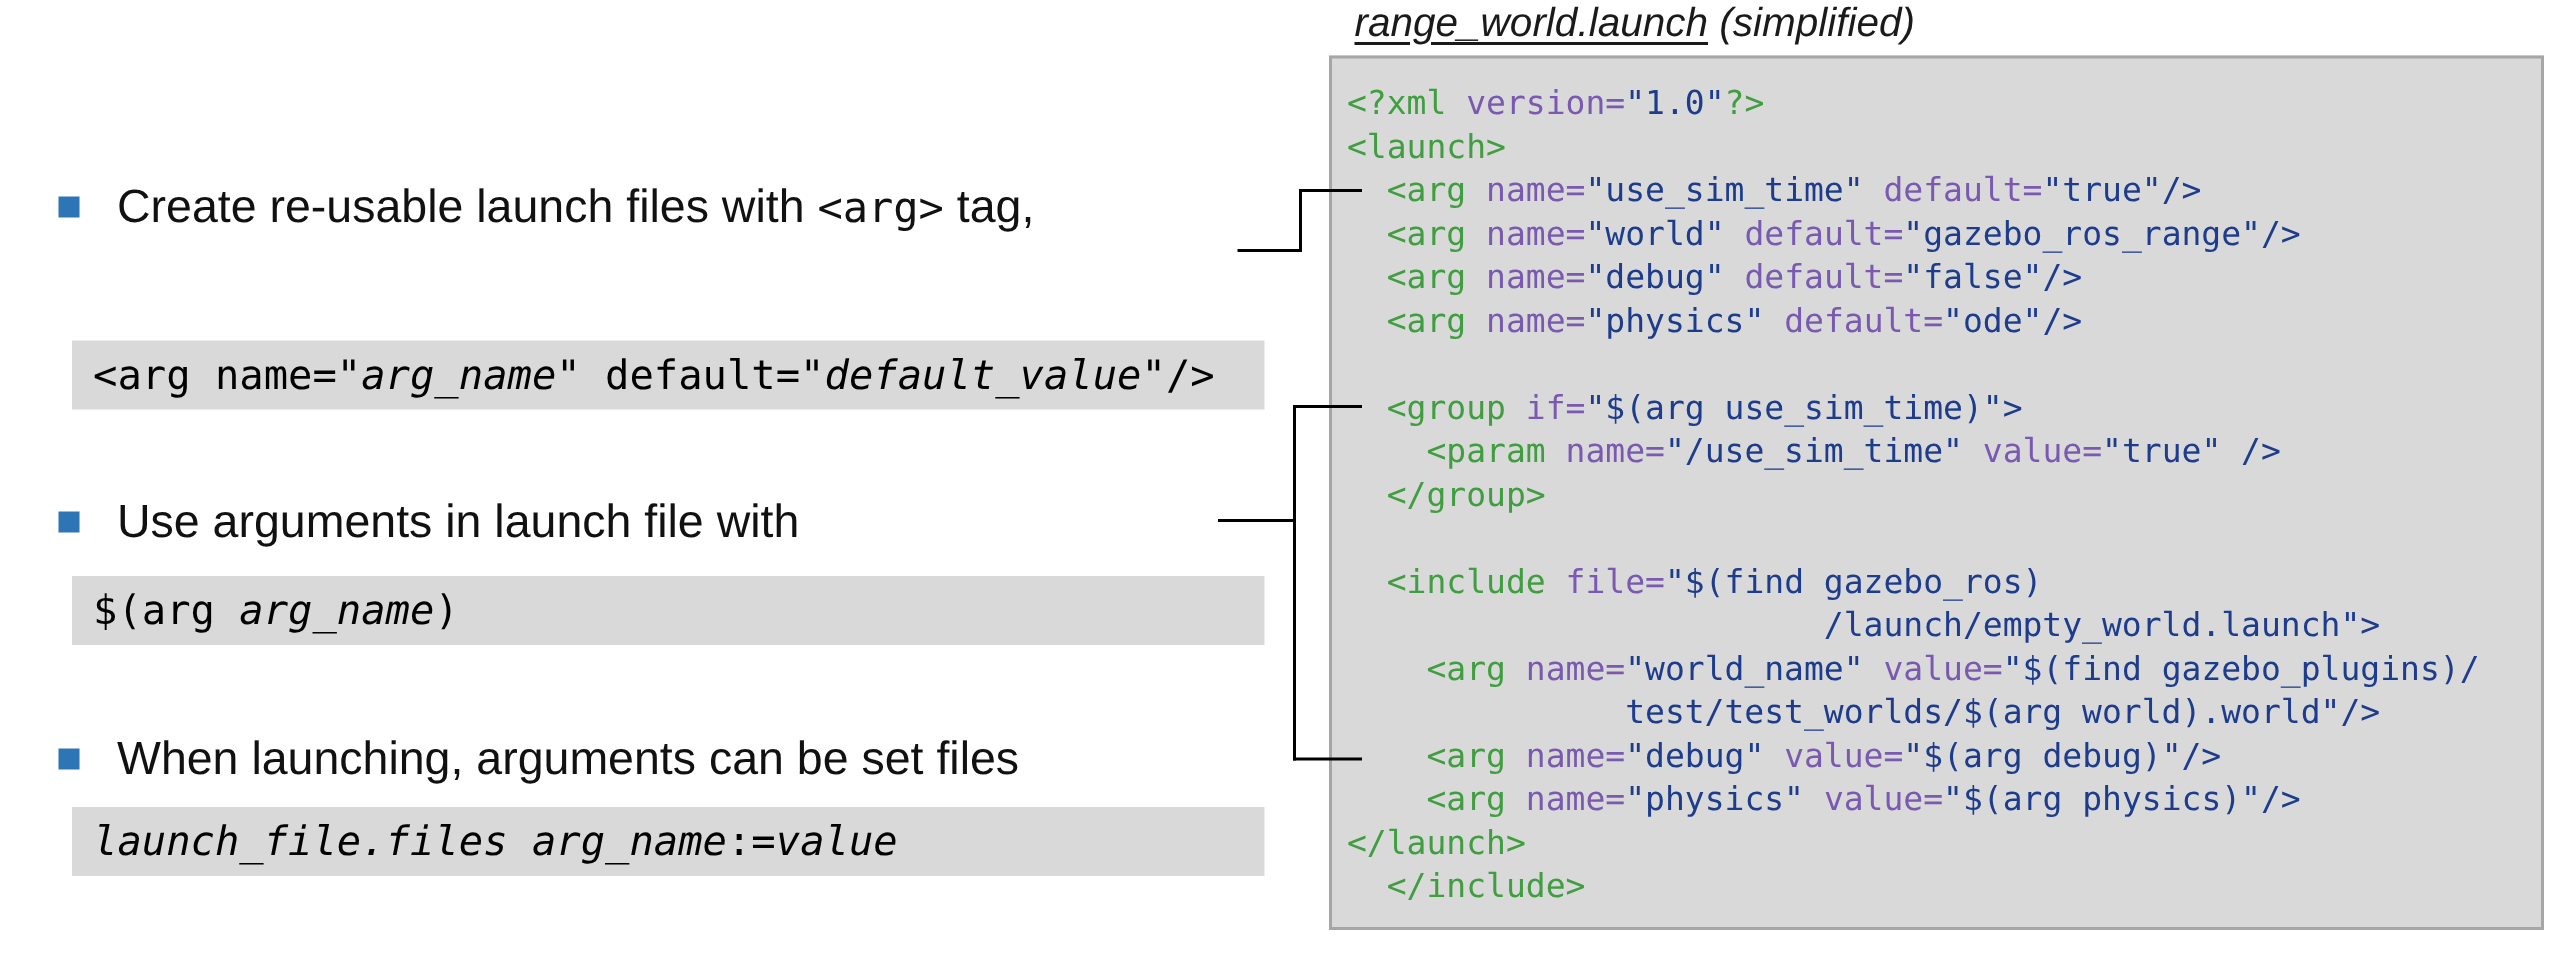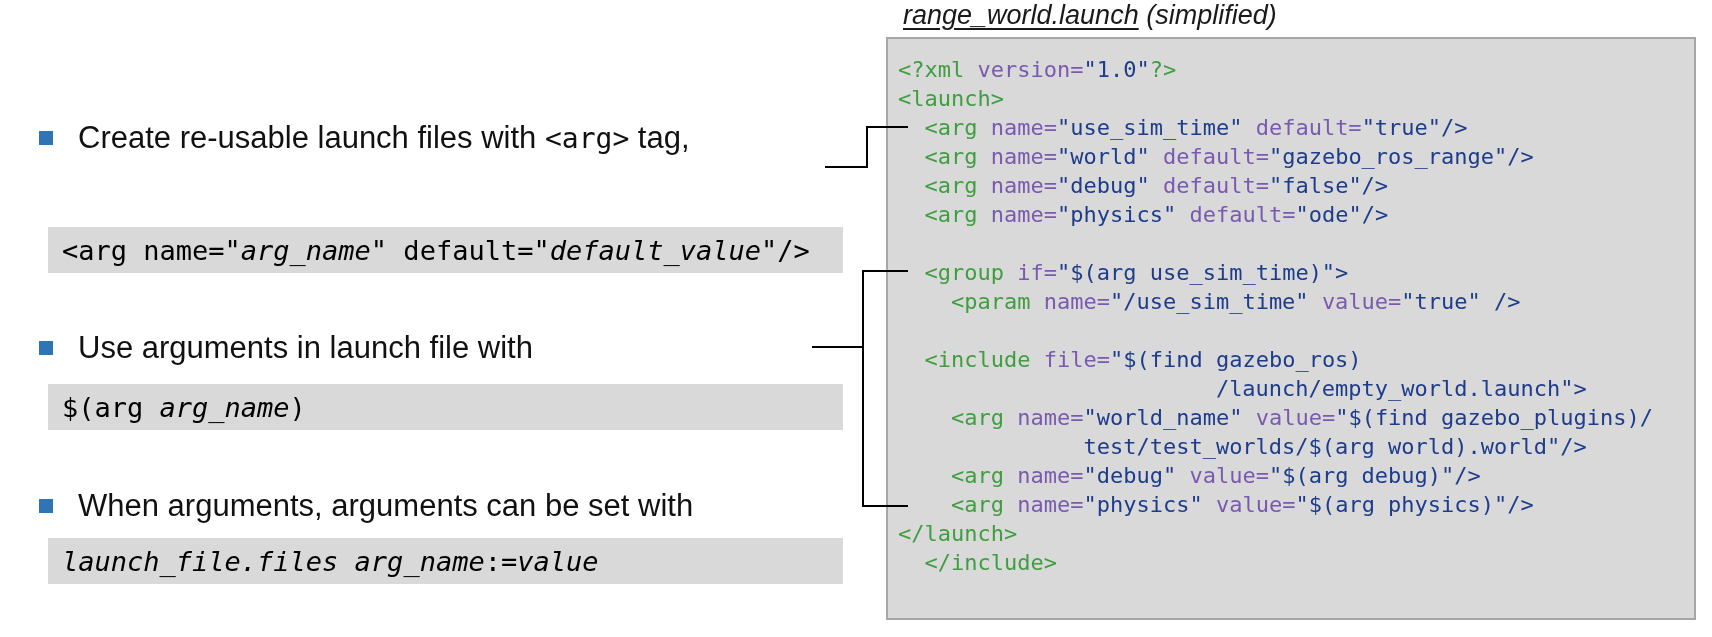--- a/index.html
+++ b/index.html
@@ -92,36 +92,37 @@
     <div class="bullet-lines">
         <div class="text-line"><span class="seg-s">Use arguments in launch file with</span></div>
       </div>
   </div>
 
   <div class="graybar g2"><span class="seg-r">$(arg </span><span class="seg-i">arg_name</span><span class="seg-r">)</span></div>
 
   <div class="bullet-row b3">
     <span class="bullet-sq"></span>
     <div class="bullet-lines">
-        <div class="text-line"><span class="seg-s">When arguments, arguments can be set with</span></div>
+        <div class="text-line"><span class="seg-s">When launching, arguments can be set files</span></div>
       </div>
   </div>
 
   <div class="graybar g3"><span class="seg-i">launch_file.files</span><span class="seg-r"> </span><span class="seg-i">arg_name</span><span class="seg-r">:=</span><span class="seg-i">value</span></div>
 
   <div class="code-panel">
       <div class="code-line"><span class="tok-t">&lt;?xml </span><span class="tok-a">version=</span><span class="tok-v">"1.0"</span><span class="tok-t">?&gt;</span></div>
       <div class="code-line"><span class="tok-t">&lt;launch&gt;</span></div>
       <div class="code-line"><span class="tok-p">  </span><span class="tok-t">&lt;arg </span><span class="tok-a">name=</span><span class="tok-v">"use_sim_time"</span><span class="tok-p"> </span><span class="tok-a">default=</span><span class="tok-v">"true"/&gt;</span></div>
       <div class="code-line"><span class="tok-p">  </span><span class="tok-t">&lt;arg </span><span class="tok-a">name=</span><span class="tok-v">"world"</span><span class="tok-p"> </span><span class="tok-a">default=</span><span class="tok-v">"gazebo_ros_range"/&gt;</span></div>
       <div class="code-line"><span class="tok-p">  </span><span class="tok-t">&lt;arg </span><span class="tok-a">name=</span><span class="tok-v">"debug"</span><span class="tok-p"> </span><span class="tok-a">default=</span><span class="tok-v">"false"/&gt;</span></div>
       <div class="code-line"><span class="tok-p">  </span><span class="tok-t">&lt;arg </span><span class="tok-a">name=</span><span class="tok-v">"physics"</span><span class="tok-p"> </span><span class="tok-a">default=</span><span class="tok-v">"ode"/&gt;</span></div>
       <div class="code-line">&nbsp;</div>
       <div class="code-line"><span class="tok-p">  </span><span class="tok-t">&lt;group </span><span class="tok-a">if=</span><span class="tok-v">"$(arg use_sim_time)"&gt;</span></div>
       <div class="code-line"><span class="tok-p">    </span><span class="tok-t">&lt;param </span><span class="tok-a">name=</span><span class="tok-v">"/use_sim_time"</span><span class="tok-p"> </span><span class="tok-a">value=</span><span class="tok-v">"true" /&gt;</span></div>
+      <div class="code-line"><span class="tok-p">  </span><span class="tok-t">&lt;/group&gt;</span></div>
       <div class="code-line">&nbsp;</div>
       <div class="code-line"><span class="tok-p">  </span><span class="tok-t">&lt;include </span><span class="tok-a">file=</span><span class="tok-v">"$(find gazebo_ros)</span></div>
       <div class="code-line"><span class="tok-v">                        /launch/empty_world.launch"&gt;</span></div>
       <div class="code-line"><span class="tok-p">    </span><span class="tok-t">&lt;arg </span><span class="tok-a">name=</span><span class="tok-v">"world_name"</span><span class="tok-p"> </span><span class="tok-a">value=</span><span class="tok-v">"$(find gazebo_plugins)/</span></div>
       <div class="code-line"><span class="tok-v">              test/test_worlds/$(arg world).world"/&gt;</span></div>
       <div class="code-line"><span class="tok-p">    </span><span class="tok-t">&lt;arg </span><span class="tok-a">name=</span><span class="tok-v">"debug"</span><span class="tok-p"> </span><span class="tok-a">value=</span><span class="tok-v">"$(arg debug)"/&gt;</span></div>
       <div class="code-line"><span class="tok-p">    </span><span class="tok-t">&lt;arg </span><span class="tok-a">name=</span><span class="tok-v">"physics"</span><span class="tok-p"> </span><span class="tok-a">value=</span><span class="tok-v">"$(arg physics)"/&gt;</span></div>
       <div class="code-line"><span class="tok-t">&lt;/launch&gt;</span></div>
       <div class="code-line"><span class="tok-p">  </span><span class="tok-t">&lt;/include&gt;</span></div>
     </div>

